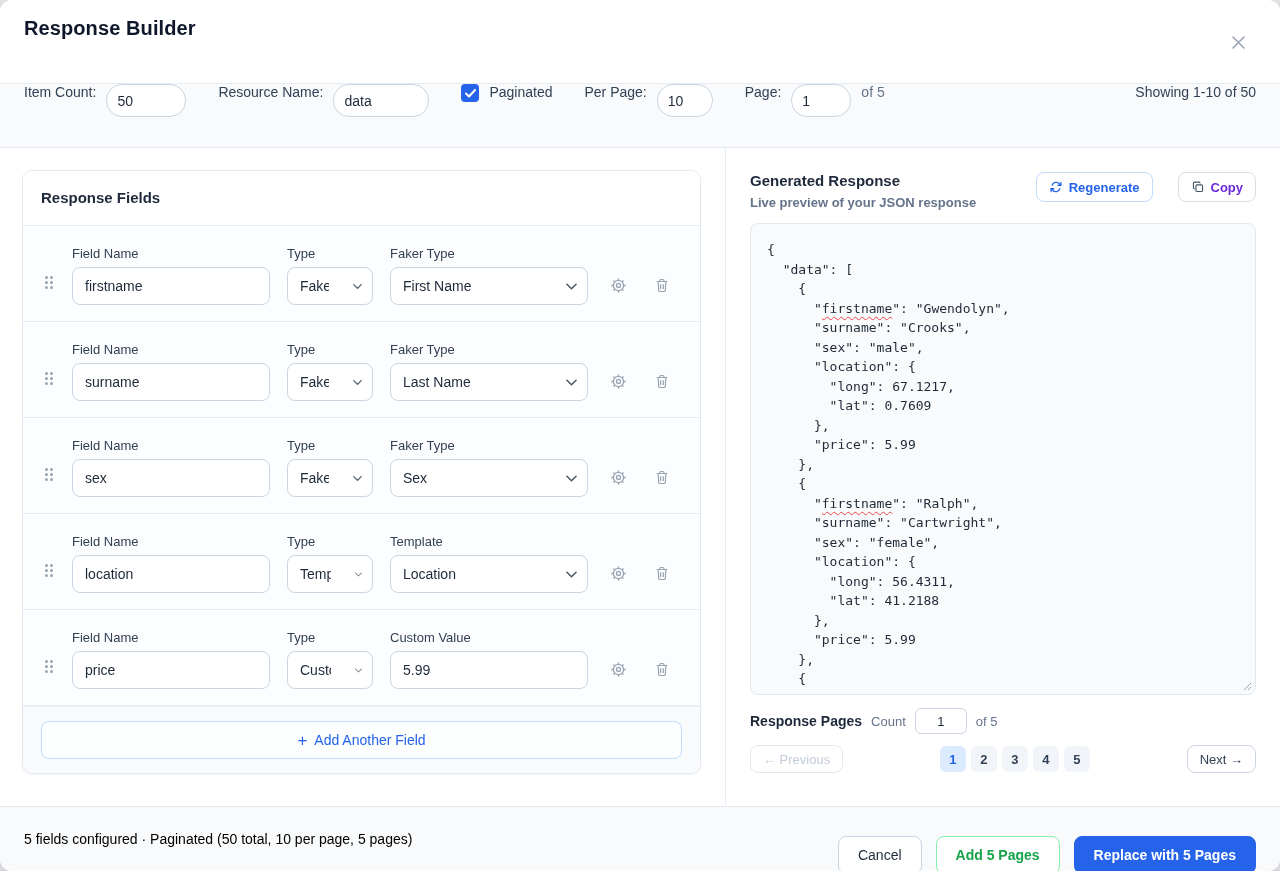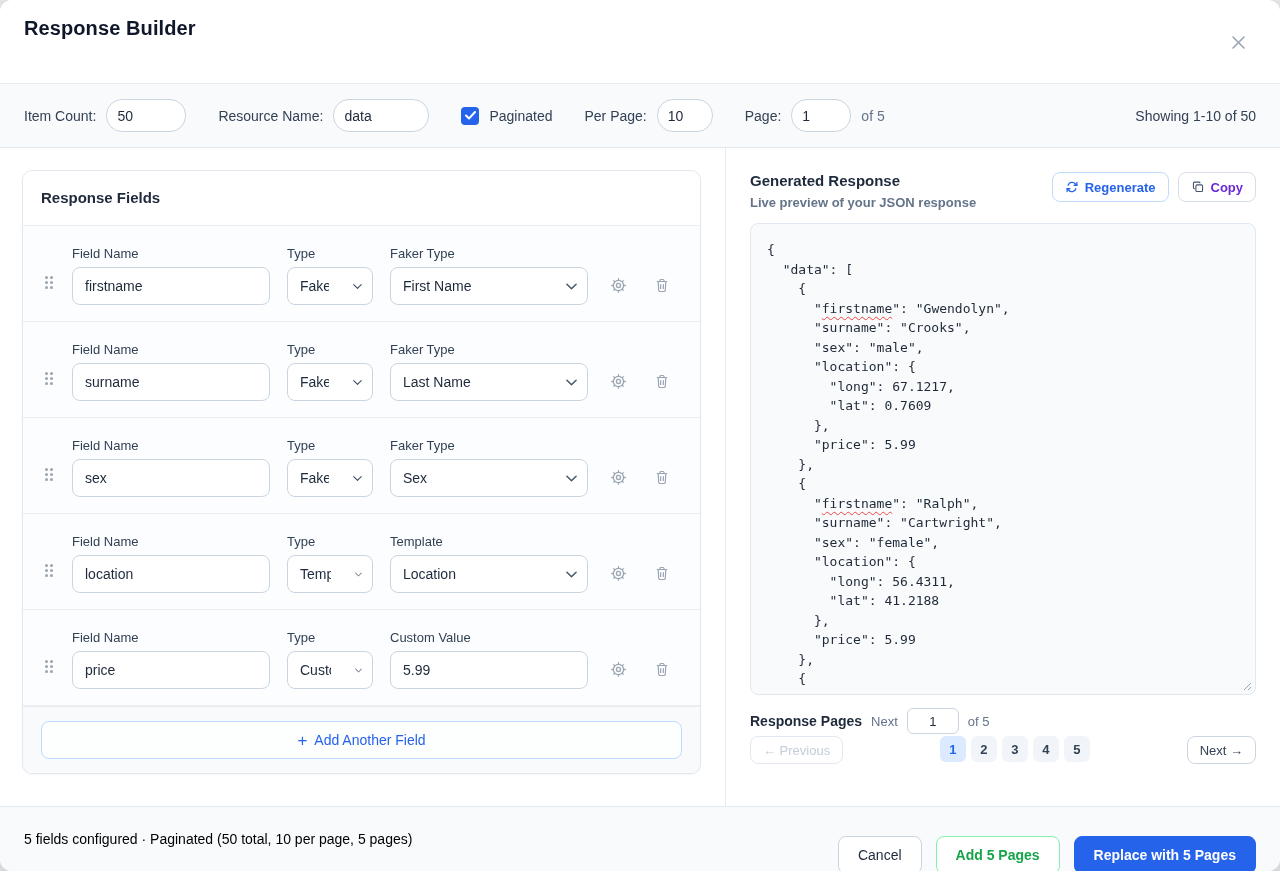--- a/index.html
+++ b/index.html
@@ -6,21 +6,21 @@
   html,body { width:1280px; height:871px; background:#e5e7eb; font-family:"Liberation Sans", sans-serif; }
   .dialog { width:1280px; height:871px; background:#fff; border-radius:12px; overflow:hidden; display:flex; flex-direction:column; box-shadow:0 10px 30px rgba(0,0,0,.15); }
 
   
   .hdr { height:84px; padding:17px 24px 0 24px; position:relative; border-bottom:1px solid #e7ebf0; background:#fff; flex:0 0 auto; }
   .hdr-title { font-size:20px; font-weight:700; color:#0f172a; letter-spacing:.1px; }
   .hdr-sub { font-size:14px; color:#475569; margin-top:8px; }
   .close-btn { position:absolute; right:30px; top:30px; width:24px; height:24px; display:flex; align-items:center; justify-content:center; cursor:pointer; background:none; border:none; }
 
   
-  .toolbar { height:64px; background:#f8fafc; border-bottom:1px solid #e2e8f0; display:flex; align-items:center; padding:0 24px; gap:10px; flex:0 0 auto; }
+  .toolbar { height:64px; background:#f8fafc; border-bottom:1px solid #e2e8f0; display:flex; align-items:flex-start; padding:0 24px; gap:10px; flex:0 0 auto; }
   .tlabel { font-size:14px; color:#334155; white-space:nowrap; }
   .tinput { height:33px; border:1px solid #cbd5e1; border-radius:16px; background:#fff; font-size:14px; color:#1e293b; padding:0 10px; font-family:"Liberation Sans", sans-serif; }
   .w80{width:80px;} .w96{width:96px;} .w56{width:56px;} .w60{width:60px;}
   .gap-l { margin-left:22px; }
   .chk { width:18px; height:18px; border-radius:4px; background:#2563eb; display:flex; align-items:center; justify-content:center; margin-left:22px; cursor:pointer; }
   .muted { color:#64748b; font-size:14px; }
   .showing { margin-left:auto; font-size:14px; color:#334155; }
 
   
   .main { flex:1 1 auto; display:flex; min-height:0; background:#fff; }
@@ -45,32 +45,32 @@
   .icon-btn { background:none; border:none; cursor:pointer; display:flex; padding:0; }
   .card-foot { background:#f8fafc; border-top:1px solid #eaeef3; padding:14px 18px; }
   .add-btn { width:100%; height:38px; background:#fdfefe; border:1px solid #bfdbfe; border-radius:8px; color:#2563eb; font-size:14px; font-weight:500; cursor:pointer; display:flex; align-items:center; justify-content:center; gap:7px; font-family:"Liberation Sans", sans-serif; }
   .plus { font-size:17px; font-weight:400; line-height:1; }
 
   
   .gen-hdr { display:flex; align-items:flex-start; justify-content:space-between; margin-bottom:13px; }
   .gen-title { font-size:15px; font-weight:700; color:#1e293b; }
   .gen-sub { font-size:13px; color:#64748b; margin-top:6px;font-weight:bold; }
   .gen-btns { display:flex; gap:9px; }
-  .btn-sm { height:30px; border-radius:8px; background:#fff; display:flex; align-items:center; gap:6px; padding:12px 12px; font-size:13px; font-weight:600; cursor:pointer; font-family:"Liberation Sans", sans-serif; }
+  .btn-sm { height:30px; border-radius:8px; background:#fff; display:flex; align-items:center; gap:6px; padding:12px 12px; font-size:13px; font-weight:600; cursor:pointer; font-family:"Liberation Sans", sans-serif;margin-left:16px; }
   .btn-regen { border:1px solid #bfdbfe; color:#2563eb; }
   .btn-copy { border:1px solid #d8dee6; color:#6d28d9; }
   .codebox { position:relative; height:472px; background:#f8fafc; border:1px solid #e2e8f0; border-radius:8px; padding:16px 16px; overflow:hidden; }
   .codebox pre { font-family:"DejaVu Sans Mono", monospace; font-size:13px; line-height:19.5px; color:#1f2937; white-space:pre; }
   .misspell { text-decoration:underline; text-decoration-style:wavy; text-decoration-color:#ef4444; text-decoration-thickness:1px; text-underline-offset:3px; }
   .resize-grip { position:absolute; right:3px; bottom:3px; }
 
   .pages-row { display:flex; align-items:center; gap:9px; margin-top:13px; }
   .pages-title { font-size:14px; font-weight:700; color:#1e293b; }
   .pg-input { width:52px; height:26px; border:1px solid #cbd5e1; border-radius:6px; text-align:center; font-size:13px; color:#1e293b; background:#fff; font-family:"Liberation Sans", sans-serif; }
-  .pag-row { display:flex; margin-top:2px; }
+  .pag-row { display:flex; align-items:center; margin-top:11px; }
   .nav-btn { height:28px; padding:0 12px; border-radius:8px; border:1px solid #e2e8f0; background:#fff; font-size:13px; font-family:"Liberation Sans", sans-serif; cursor:pointer; }
   .prev { color:#c3ccd8; cursor:default; }
   .next { color:#334155; border-color:#cbd5e1; }
   .page-nums { flex:1; display:flex; justify-content:center; gap:5px; }
   .pnum { width:26px; height:26px; border-radius:6px; border:none; background:#f1f5f9; color:#334155; font-size:13px; font-weight:600; cursor:pointer; font-family:"Liberation Sans", sans-serif; }
   .pnum.active { background:#dbeafe; color:#2563eb; }
 
   
   .footer { height:65px; flex:0 0 auto; background:#f8fafc; border-top:1px solid #e2e8f0; display:flex; align-items:center; padding:0 24px; }
   .foot-status { font-size:14px; color:#000000; }
@@ -457,21 +457,21 @@
     {</pre>
         <span class="resize-grip" style="display:flex;">
           <svg width="9" height="9" viewBox="0 0 10 10">
               <path d="M9 1L1 9M9 5.5L5.5 9" stroke="#9aa4b2" stroke-width="1.1"></path>
             </svg>
         </span>
       </div>
 
       <div class="pages-row">
         <span class="pages-title">Response Pages</span>
-        <span class="muted" style="font-size:13px;">Next</span>
+        <span class="muted" style="font-size:13px;">Count</span>
         <input class="pg-input" value="1" style="">
         <span class="muted" style="font-size:13px;">of 5</span>
       </div>
 
       <div class="pag-row">
         <button class="nav-btn prev">← Previous</button>
         <div class="page-nums">
           <button class="pnum active">1</button>
           <button class="pnum">2</button>
           <button class="pnum">3</button>

